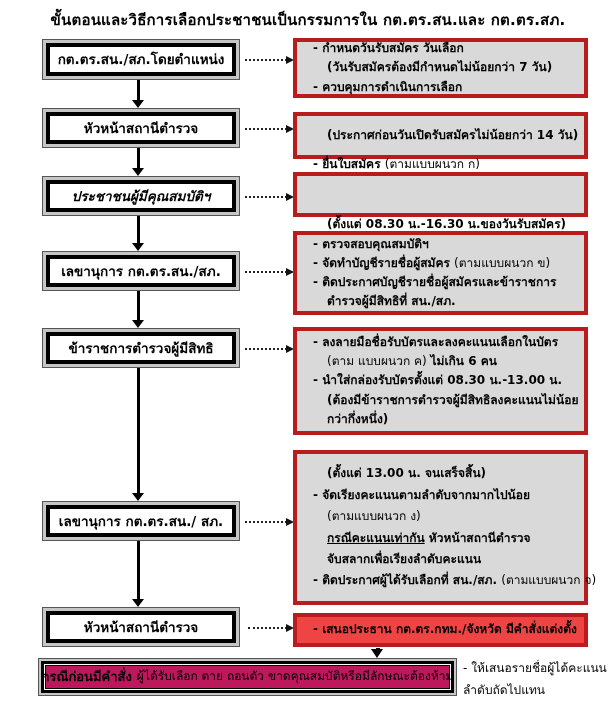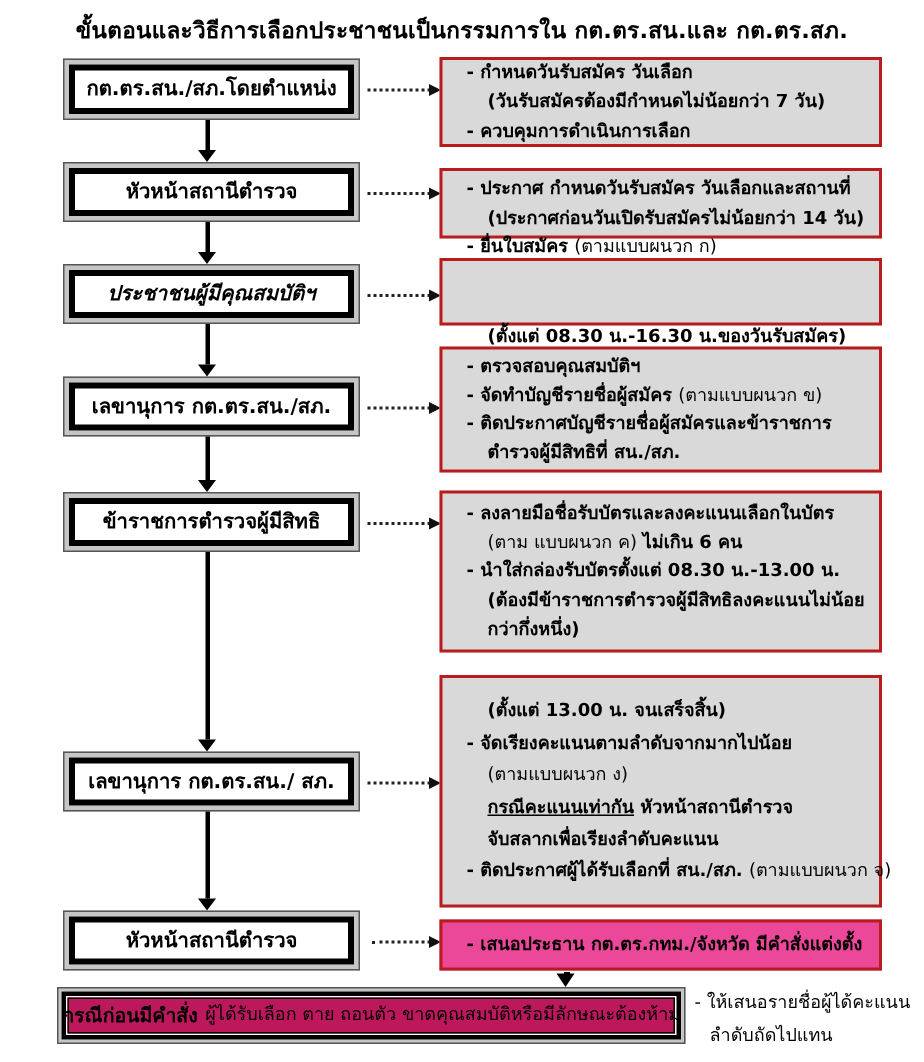--- a/index.html
+++ b/index.html
@@ -17,25 +17,25 @@
     border:1px solid #555;background:#c6c6c6;padding:3px;
   }
   .fbox .inner{
     width:100%;height:100%;box-sizing:border-box;border:4px solid #000;background:#fff;
     display:flex;align-items:center;justify-content:center;
     font-size:13.5px;font-weight:bold;text-align:center;line-height:1.1;
   }
   
   .panel{
     position:absolute;left:293px;width:295px;box-sizing:border-box;
-    background:#d9d9d9;border:2px solid #b91c1c;
+    background:#d9d9d9;border:4px solid #b91c1c;
     display:flex;flex-direction:column;justify-content:center;
     padding:3px 6px 3px 16px;font-size:12px;line-height:1.6;
   }
-  .panel.dark{background:#ec4899;}
+  .panel.dark{background:#ef4444;}
   .panel.tall{line-height:1.78;}
   .pline{white-space:nowrap;}
   .pline.ind{margin-left:14px;}
   .seg-b{font-weight:bold;}
   .seg-n,.seg-pre{font-weight:normal;}
   .seg-u{font-weight:bold;text-decoration:underline;}
   
   .varrow{position:absolute;width:3px;background:#000;}
   .varrow::after{
     content:"";position:absolute;bottom:-8px;left:-5px;
@@ -60,21 +60,21 @@
     width:100%;height:100%;box-sizing:border-box;border:3px solid #000;background:#fff;padding:1px;
   }
   .finalbox .in2{
     width:100%;height:100%;box-sizing:border-box;border:1px solid #000;background:#be185d;
     display:flex;justify-content:center;font-size:12px;white-space:nowrap;
   }
   .finalbox .seg-b{font-size:13px;margin-right:5px;}
   .sidenote{
     position:absolute;left:463px;top:657px;width:150px;font-size:12px;line-height:1.85;
   }
-  .sidenote .l2{margin-left:10px;}
+  .sidenote .l2{}
 </style>
 </head>
 <body>
 
 <div id="stage">
 
   <div class="title">ขั้นตอนและวิธีการเลือกประชาชนเป็นกรรมการใน กต.ตร.สน.และ กต.ตร.สภ.</div>
 
   <div class="fbox" style="top:39px;height:41px;">
     <div class="inner">กต.ตร.สน./สภ.โดยตำแหน่ง</div>
@@ -114,21 +114,20 @@
   <div class="darrow" style="left:245px;top:521px;width:42px;"></div>
   <div class="darrow" style="left:248px;top:627px;width:39px;"></div>
 
   <div class="panel" style="top:38px;height:60px;">
     <div class="pline"><span class="seg-b">- กำหนดวันรับสมัคร วันเลือก</span></div>
     <div class="pline ind"><span class="seg-b">(วันรับสมัครต้องมีกำหนดไม่น้อยกว่า 7 วัน)</span></div>
     <div class="pline"><span class="seg-b">- ควบคุมการดำเนินการเลือก</span></div>
   </div>
 
   <div class="panel" style="top:112px;height:47px;">
-    <div class="pline"><span class="seg-b">- ประกาศ กำหนดวันรับสมัคร วันเลือกและสถานที่</span></div>
     <div class="pline ind"><span class="seg-b">(ประกาศก่อนวันเปิดรับสมัครไม่น้อยกว่า 14 วัน)</span></div>
   </div>
 
   <div class="panel" style="top:172px;height:45px;gap:41px;">
     <div class="pline"><span class="seg-b">- ยื่นใบสมัคร </span><span class="seg-n">(ตามแบบผนวก ก)</span></div>
     <div class="pline ind"><span class="seg-b">(ตั้งแต่ 08.30 น.-16.30 น.ของวันรับสมัคร)</span></div>
   </div>
 
   <div class="panel" style="top:231px;height:84px;">
     <div class="pline"><span class="seg-b">- ตรวจสอบคุณสมบัติฯ</span></div>

